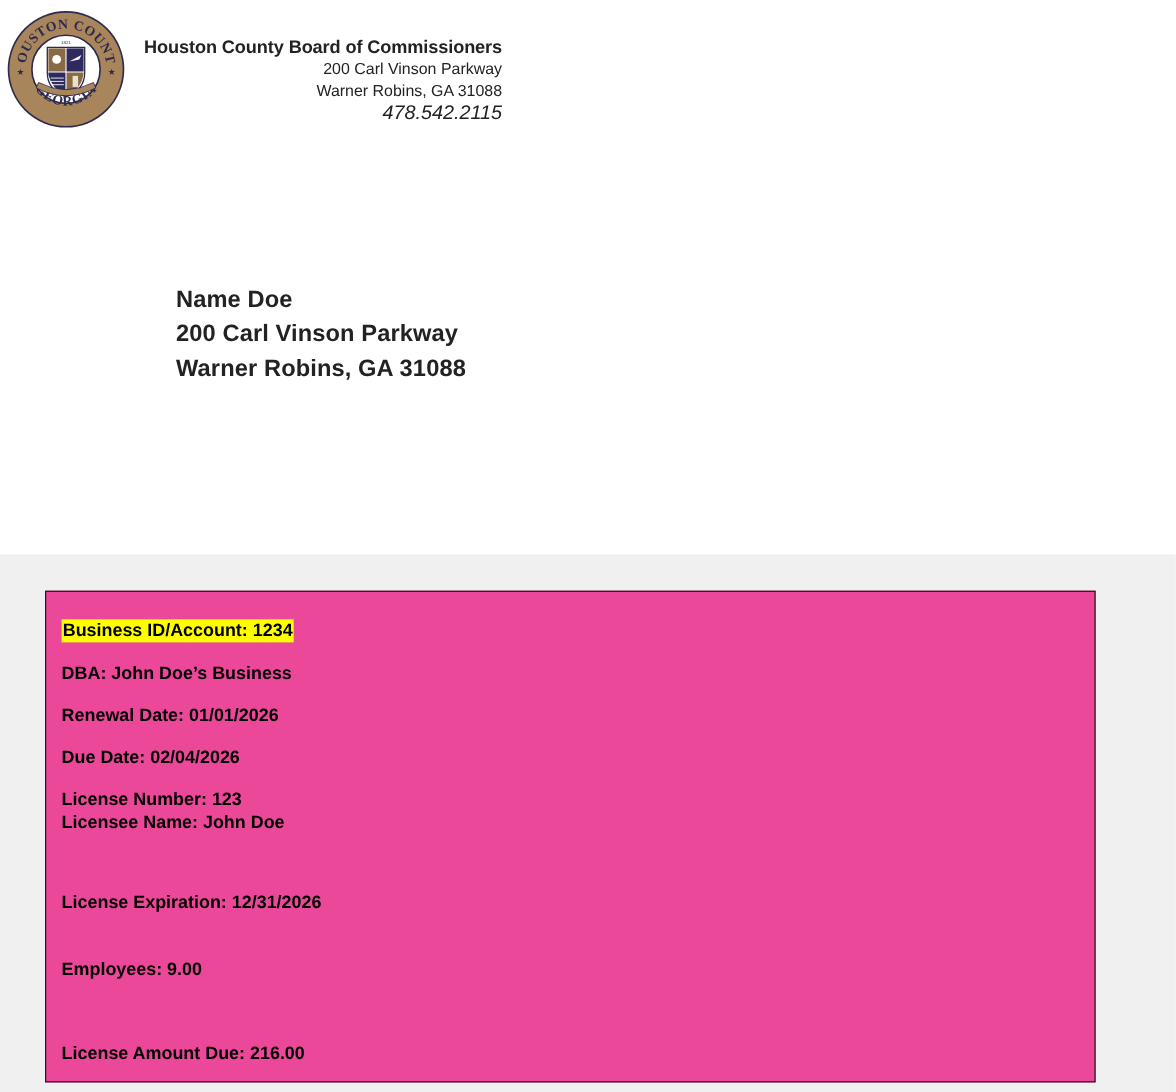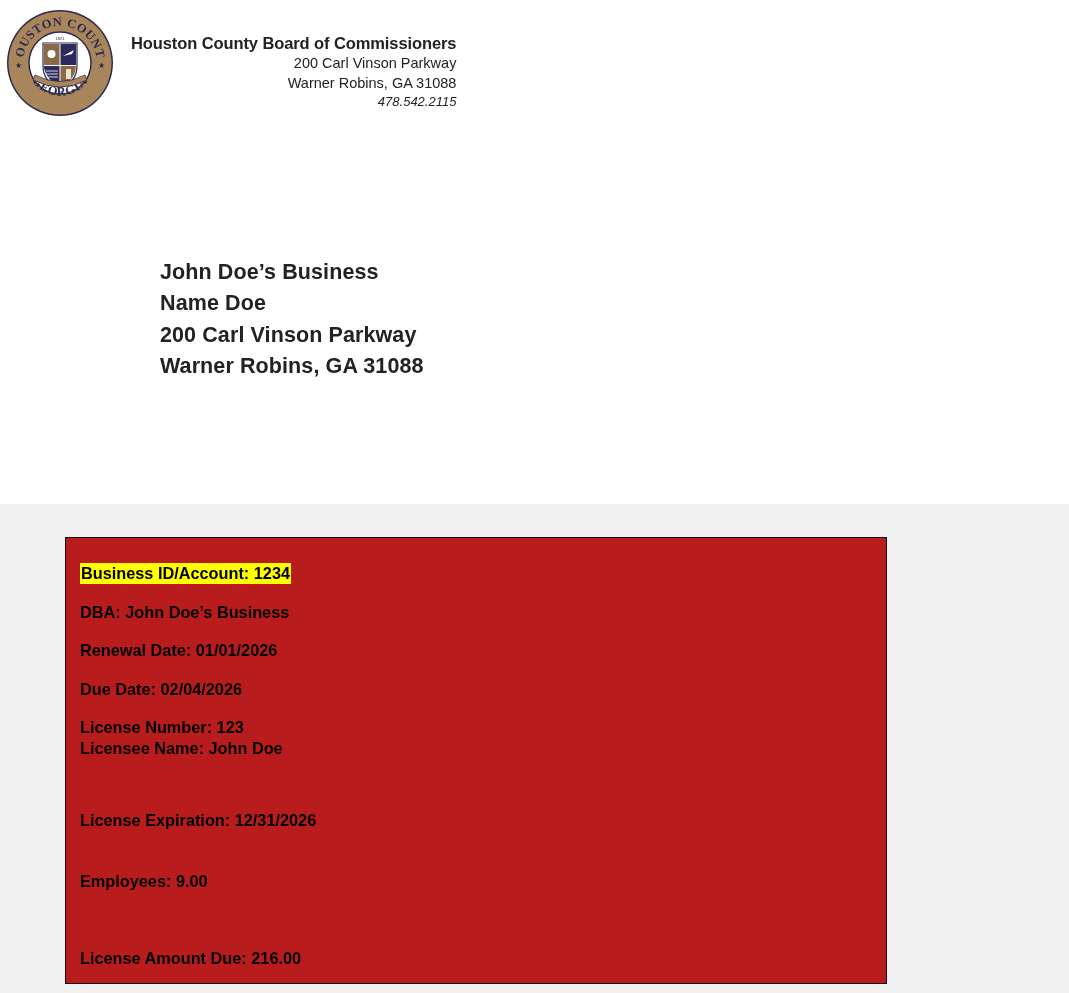--- a/index.html
+++ b/index.html
@@ -6,30 +6,30 @@
     html, body { width: 1069px; height: 993px; overflow: hidden; background: #ffffff; }
     body { font-family: "Liberation Sans", sans-serif; color: #222; position: relative; }
 
     .top { position: absolute; left: 0; top: 0; width: 1069px; height: 504px; background: #ffffff; }
 
     .seal { position: absolute; left: 5px; top: 8px; width: 110px; height: 110px; }
 
     .org { position: absolute; left: 131px; top: 33px; text-align: right; }
     .org-name { font-size: 16.5px; font-weight: bold; color: #222; line-height: 20px; letter-spacing: -0.1px; }
     .org-line { font-size: 14.5px; color: #222; line-height: 20px; }
-    .org-phone { font-size: 13px; font-style: italic; color: #222; line-height: 18px; }
+    .org-phone { font-size: 18px; font-style: italic; color: #222; line-height: 18px; }
 
     .notice-title { position: absolute; left: 773px; top: 17px; font-size: 18.5px; font-weight: bold; color: #222; white-space: nowrap; letter-spacing: -0.2px; }
 
     .addressee { position: absolute; left: 160px; top: 257px; }
     .addressee div { font-size: 21.5px; font-weight: bold; color: #222; line-height: 31.3px; letter-spacing: 0.1px; }
 
     .bottom { position: absolute; left: 0; top: 504px; width: 1069px; height: 489px; background: #f0f0f0; }
 
-    .details { position: absolute; left: 41px; top: 33px; width: 822px; height: 447px; background: #b91c1c; border: 1.5px solid #111; margin-left: 24px; }
+    .details { position: absolute; left: 41px; top: 33px; width: 955px; height: 447px; background: #ec4899; border: 1.5px solid #111; }
     .row { position: absolute; left: 14px; font-size: 16.3px; font-weight: bold; color: #000; white-space: nowrap; }
     .row.hl span.hl-wrap { background: #ffff00; padding: 1px 1px 2px 1px; }
   </style>
 </head>
 <body>
 
 <div class="top">
 
   <svg class="seal" viewBox="0 0 110 110" xmlns="http://www.w3.org/2000/svg">
     <defs>
@@ -68,21 +68,20 @@
 
   <div class="org">
     <div class="org-name">Houston County Board of Commissioners</div>
     <div class="org-line">200 Carl Vinson Parkway</div>
     <div class="org-line">Warner Robins, GA 31088</div>
     <div class="org-phone">478.542.2115</div>
   </div>
 
 
   <div class="addressee">
-    <div>John Doe’s Business</div>
     <div>Name Doe</div>
     <div>200 Carl Vinson Parkway</div>
     <div>Warner Robins, GA 31088</div>
   </div>
 </div>
 
 <div class="bottom">
   <div class="details">
     <div class="row hl" style="top:26px;">
       <span class="hl-wrap">Business ID/Account: 1234</span>

